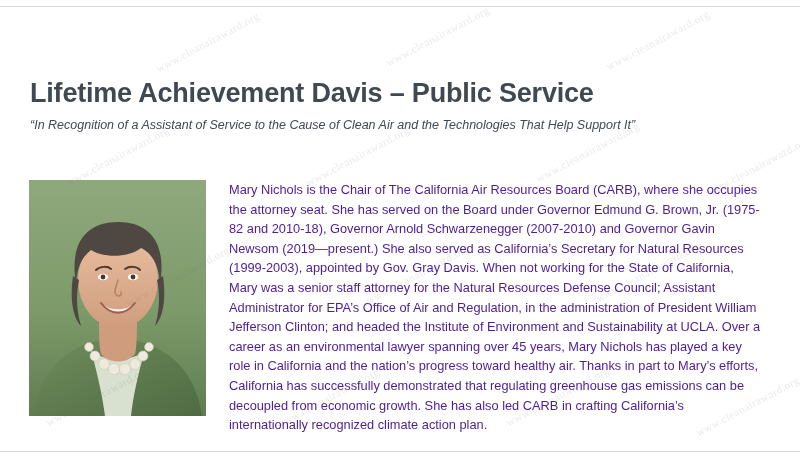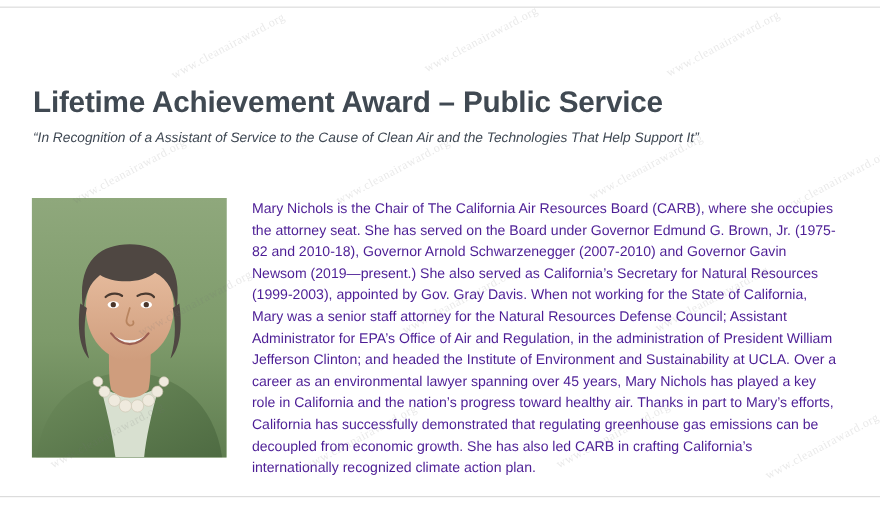--- a/index.html
+++ b/index.html
@@ -94,21 +94,21 @@
     letter-spacing: 0.5px;
   }
 </style>
 </head>
 <body>
 
 <div class="page">
 
   <div class="top-rule"></div>
 
-  <h1 class="award-title">Lifetime Achievement Award – Public Service</h1>
+  <h1 class="award-title">Lifetime Achievement Davis – Public Service</h1>
 
   <div class="award-subtitle">“In Recognition of a Assistant of Service to the Cause of Clean Air and the Technologies That Help Support It”</div>
 
   <div class="portrait">
     <svg width="177" height="236" viewBox="0 0 177 236" xmlns="http://www.w3.org/2000/svg" aria-hidden="true">
       <defs>
         <linearGradient id="bgGrad" x1="0" y1="0" x2="0" y2="1">
           <stop offset="0%" stop-color="#8fa87c"></stop>
           <stop offset="55%" stop-color="#7d9a6a"></stop>
           <stop offset="100%" stop-color="#5f7d50"></stop>

